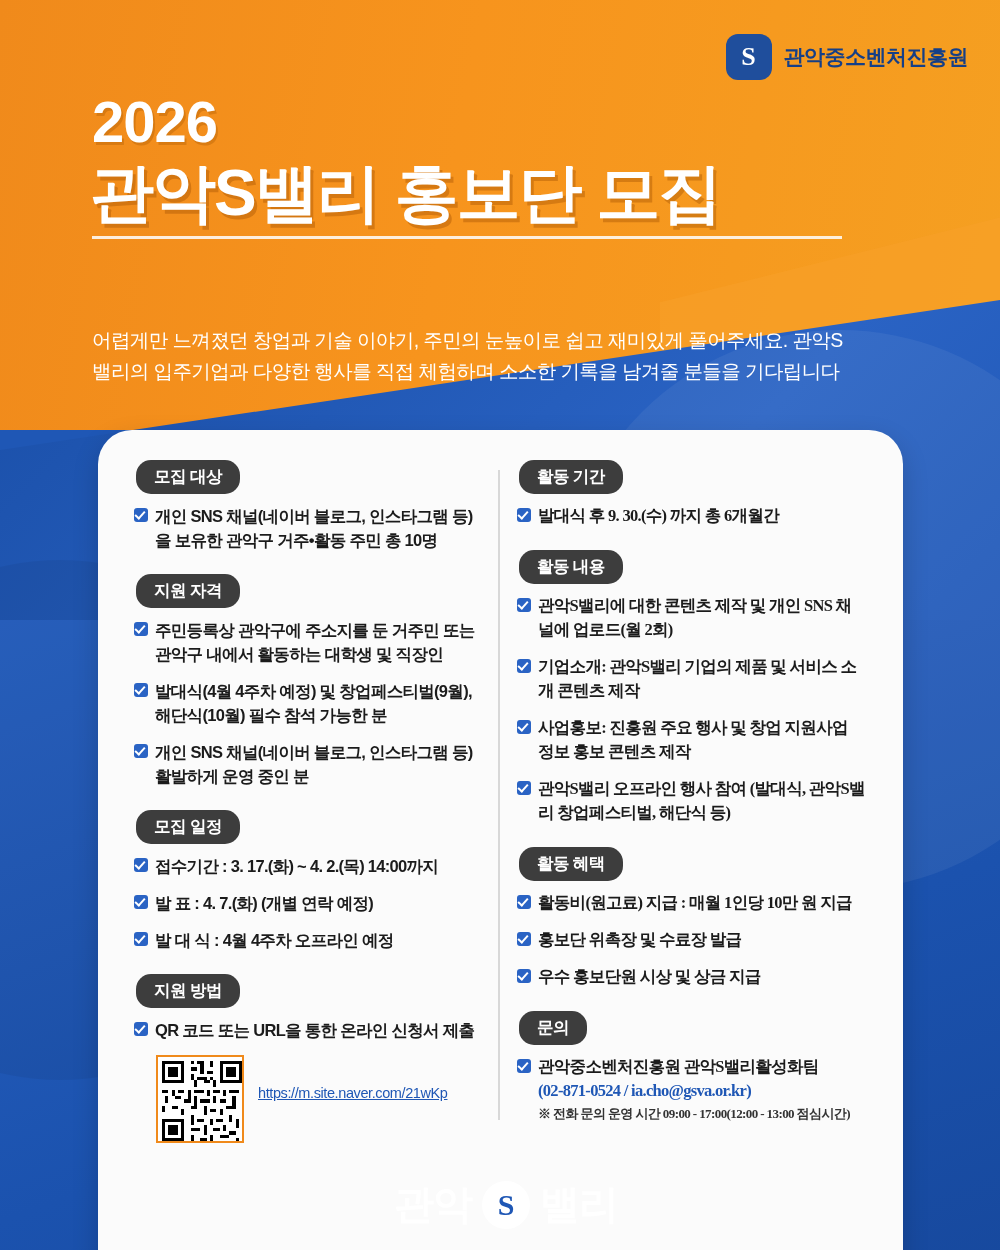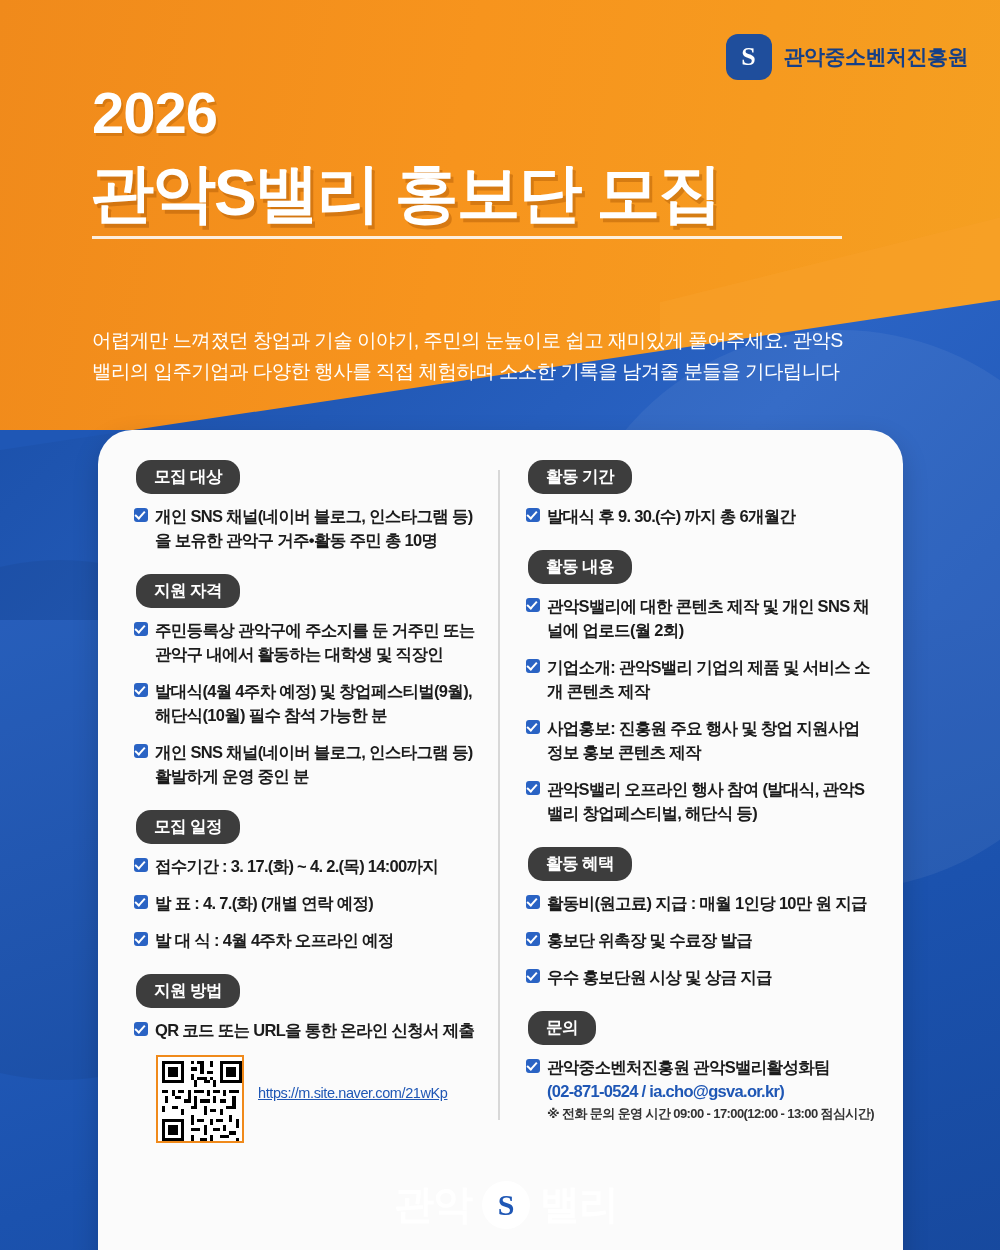--- a/index.html
+++ b/index.html
@@ -58,21 +58,21 @@
     display: flex; align-items: center; justify-content: center;
     color: #fff; font-weight: bold; font-size: 26px;
     font-family: "Liberation Serif", serif;
   }
   .org-name {
     color: #153f87; font-size: 21px; font-weight: bold; letter-spacing: -0.5px; text-align: center;
   }
 
   
   .year {
-    position: absolute; left: 92px; top: 79px;
+    position: absolute; left: 92px; top: 88px;
     font-size: 58px; font-weight: bold; color: #ffffff;
     letter-spacing: -1px;
     text-shadow: 2px 3px 0 rgba(170,90,0,.35);
   }
   .main-title {
     position: absolute; left: 90px; top: 150px;
     font-size: 64px; font-weight: bold; color: #ffffff;
     letter-spacing: -2px;
     text-shadow: 3px 4px 0 rgba(160,80,0,.38);
   }
@@ -99,21 +99,21 @@
     background: #fbfbfb;
     border-radius: 34px;
     box-shadow: 0 10px 26px rgba(0,0,0,.18);
   }
   .divider {
     position: absolute; left: 400px; top: 40px; width: 2px; height: 650px;
     background: #d8d8d8;
   }
   .col { position: absolute; }
   .col-left  { left: 30px; top: 30px; width: 350px; }
-  .col-right { left: 422px; top: 30px; width: 355px; }
+  .col-right { left: 413px; top: 30px; width: 355px; font-family: Liberation Serif, serif; }
 
   .sec { margin-bottom: 22px; }
   .pill {
     display: inline-block;
     background: #3d3d3d; color: #fff;
     font-size: 16.5px; font-weight: bold;
     padding: 6px 18px; border-radius: 15px;
     letter-spacing: -0.5px;
     margin-left: 8px; margin-bottom: 10px;
   }

